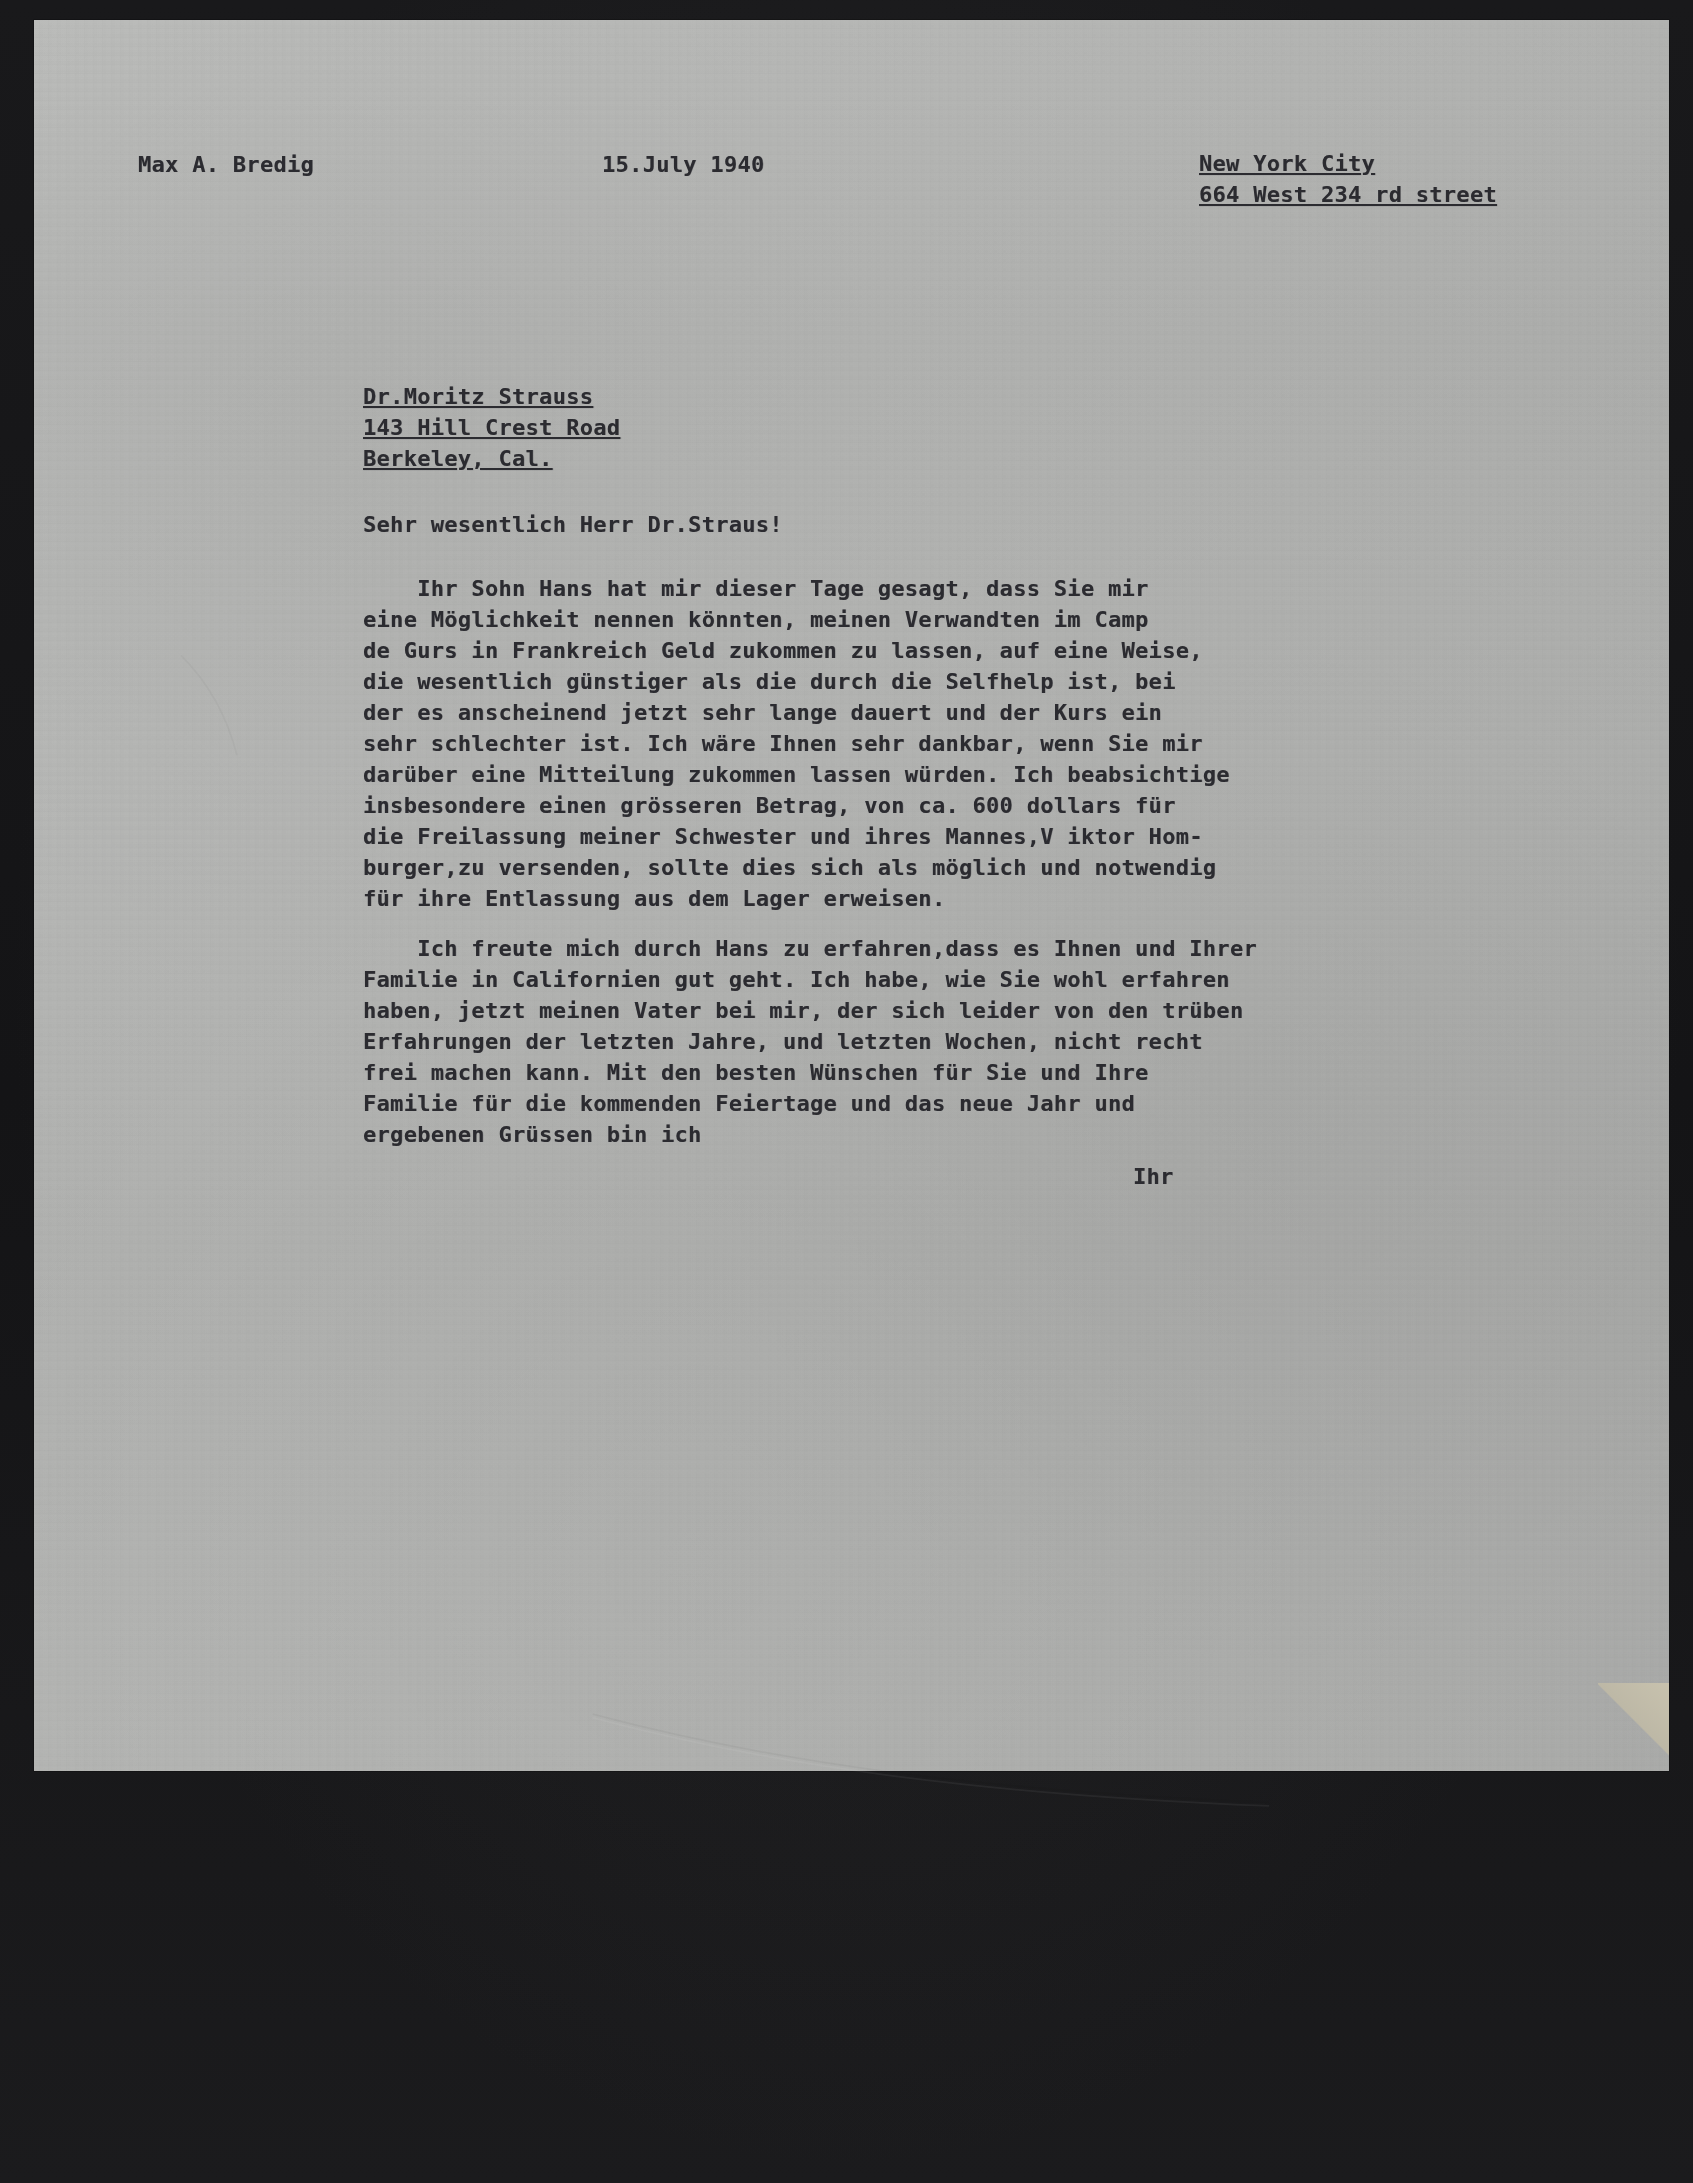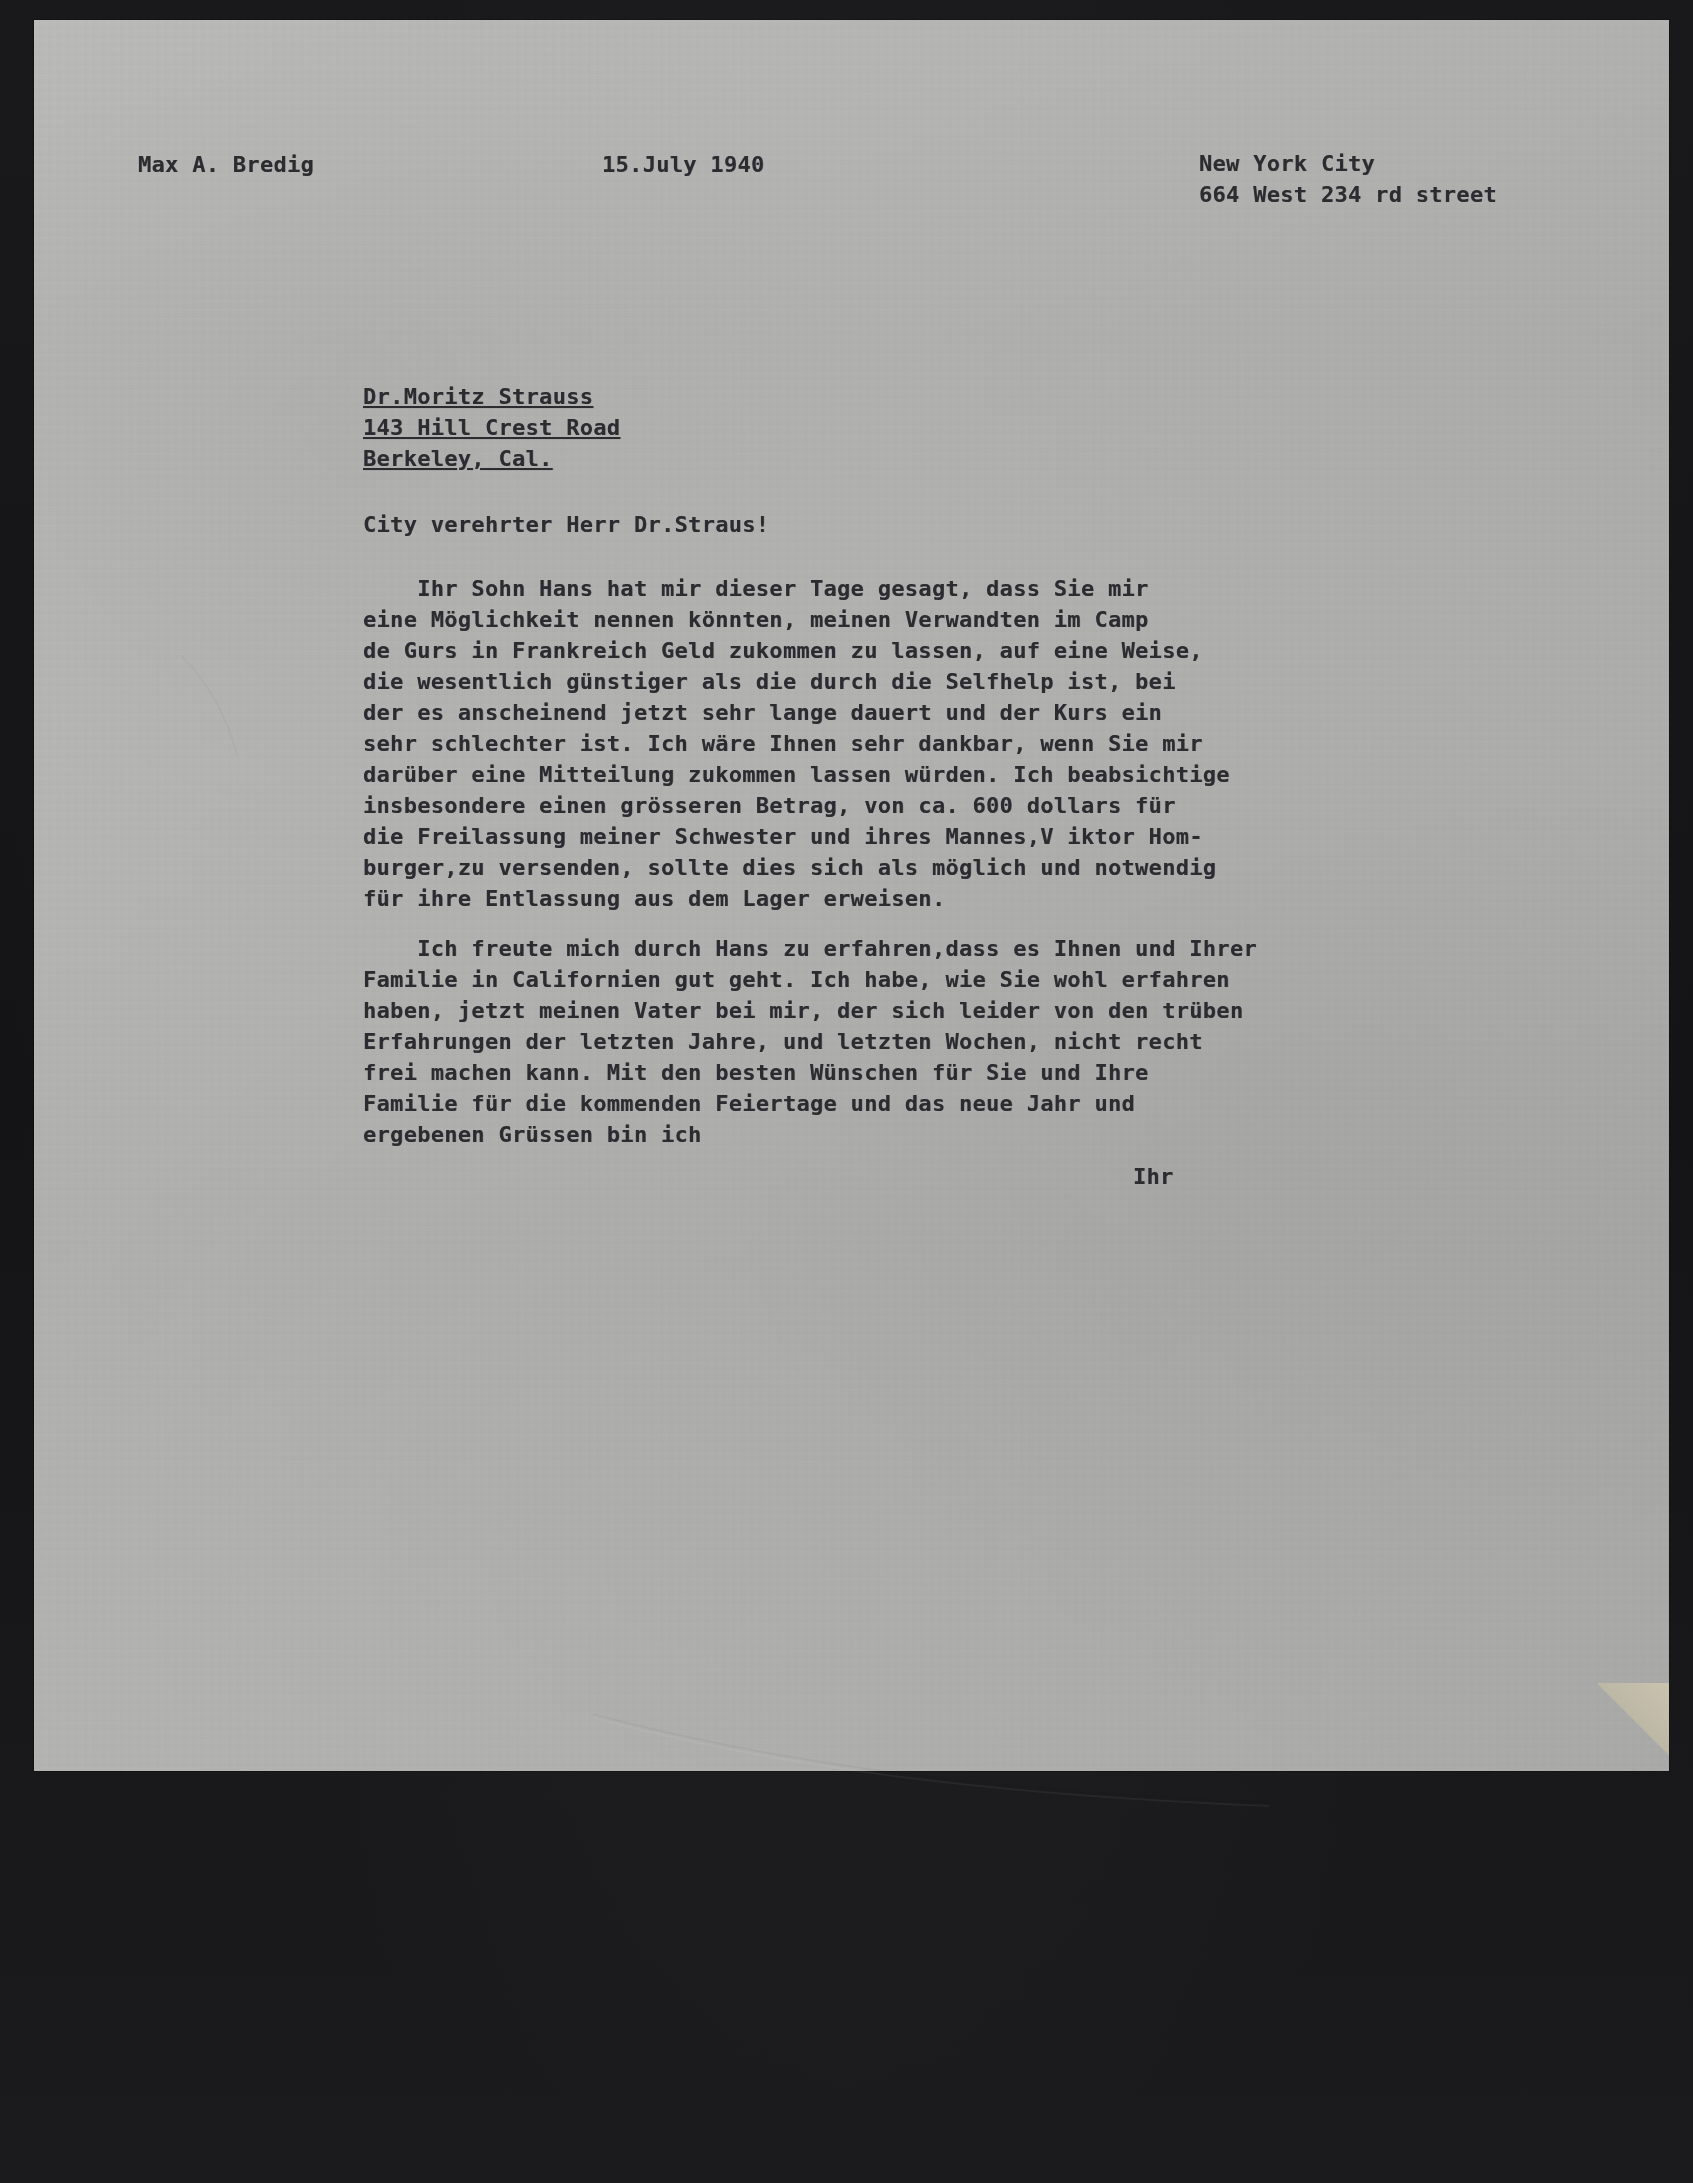--- a/index.html
+++ b/index.html
@@ -95,21 +95,21 @@
     letter-spacing: 0.3px;
     white-space: pre;
     color: #2b2b30;
     font-weight: 700;
     text-shadow: 0.4px 0.2px 0px rgba(60,60,65,0.45);
   }
 
   
   #hdr-name   { left: 104px; top: 129px; }
   #hdr-date   { left: 568px; top: 129px; }
-  #hdr-addr   { left: 1165px; top: 128px; }
+  #hdr-addr   { left: 1165px; top: 128px; text-decoration: underline; }
 
   
   #recipient  { left: 329px; top: 361px; text-decoration: underline; }
 
   
   #salutation { left: 329px; top: 489px; }
 
   
   #para1      { left: 329px; top: 553px; }
   #para2      { left: 329px; top: 913px; }
@@ -138,21 +138,21 @@
     <div class="text-layer">
 
       <div class="tw" id="hdr-name">Max A. Bredig</div>
 
       <div class="tw" id="hdr-date">15.July 1940</div>
 
       <div class="tw" id="hdr-addr"><span>New York City</span><br><span>664 West 234 rd street</span></div>
 
       <div class="tw" id="recipient"><span>Dr.Moritz Strauss</span><br><span>143 Hill Crest Road</span><br><span>Berkeley, Cal.</span></div>
 
-      <div class="tw" id="salutation">City verehrter Herr Dr.Straus!</div>
+      <div class="tw" id="salutation">Sehr wesentlich Herr Dr.Straus!</div>
 
       <div class="tw" id="para1">    Ihr Sohn Hans hat mir dieser Tage gesagt, dass Sie mir
 eine Möglichkeit nennen könnten, meinen Verwandten im Camp
 de Gurs in Frankreich Geld zukommen zu lassen, auf eine Weise,
 die wesentlich günstiger als die durch die Selfhelp ist, bei
 der es anscheinend jetzt sehr lange dauert und der Kurs ein
 sehr schlechter ist. Ich wäre Ihnen sehr dankbar, wenn Sie mir
 darüber eine Mitteilung zukommen lassen würden. Ich beabsichtige
 insbesondere einen grösseren Betrag, von ca. 600 dollars für
 die Freilassung meiner Schwester und ihres Mannes,V iktor Hom-

